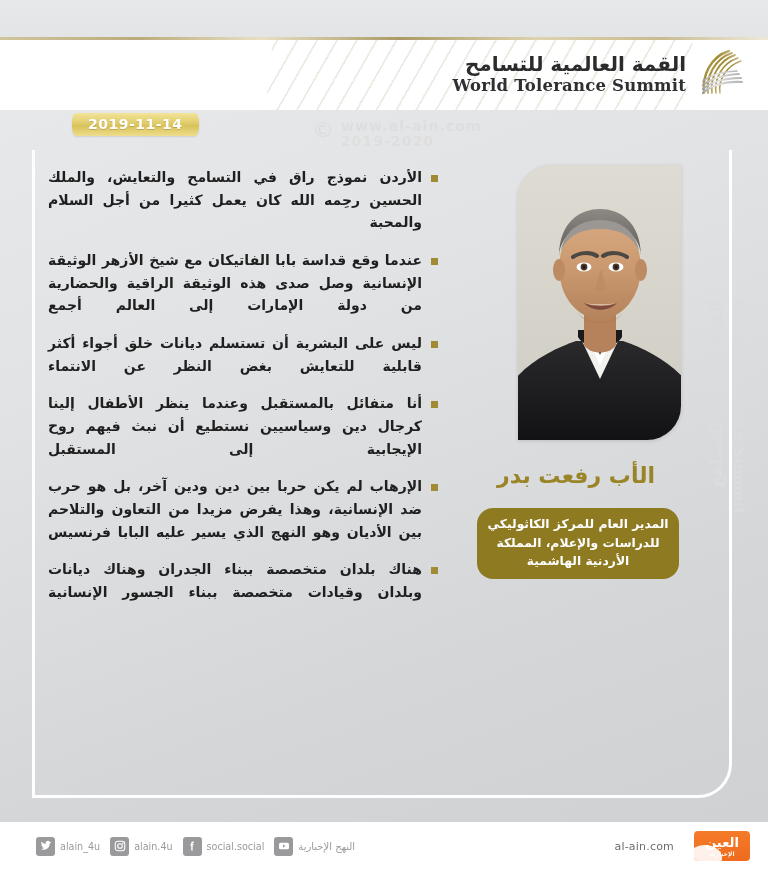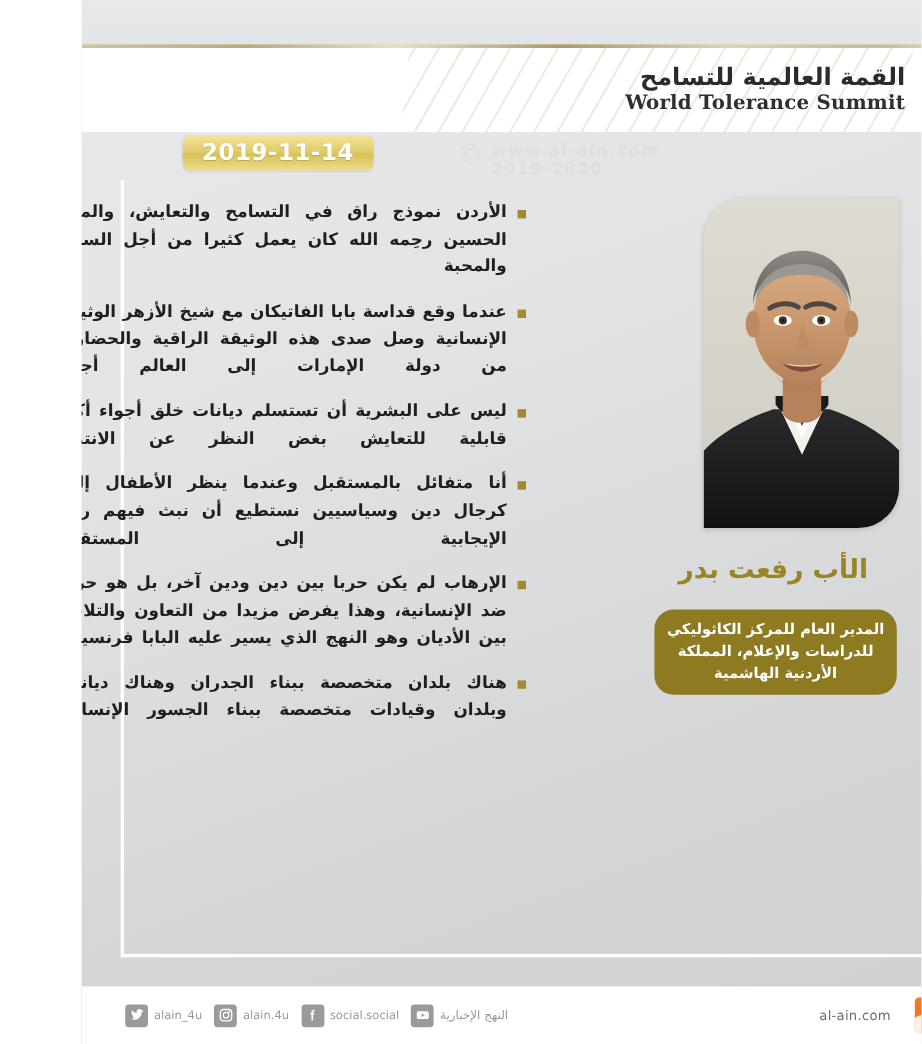--- a/index.html
+++ b/index.html
@@ -12,21 +12,21 @@
 
   body {
     font-family: "DejaVu Sans", "Liberation Sans", sans-serif;
     background: #ffffff;
     position: relative;
   }
 
   
   .poster {
     position: relative;
-    width: 700px;
+    width: 768px;
     height: 870px;
     background: linear-gradient(160deg, #e9eaec 0%, #e2e3e5 35%, #d5d6d8 72%, #cfd0d2 100%);
     overflow: hidden;
   }
 
   
   .top-strip {
     position: absolute;
     top: 0; left: 0;
     width: 768px; height: 38px;
@@ -99,27 +99,26 @@
   }
 
   
   .date-badge {
     position: absolute;
     top: 113px; left: 72px;
     padding: 3px 16px 4px 16px;
     background: linear-gradient(180deg, #f2e49a 0%, #e0cc6a 45%, #d8c159 55%, #eedd8c 100%);
     border-radius: 4px / 9px;
     color: #ffffff;
-    font-size: 19px;
+    font-size: 14px;
     font-weight: 700;
     letter-spacing: .5px;
     direction: ltr;
     text-shadow: 0 1px 0 rgba(150,130,50,.45);
     box-shadow: 0 1px 2px rgba(0,0,0,.10);
-    margin-left: 12px;
   }
 
   
   .watermark {
     position: absolute;
     top: 118px; left: 312px;
     display: flex;
     align-items: flex-start;
     gap: 7px;
     direction: ltr;

